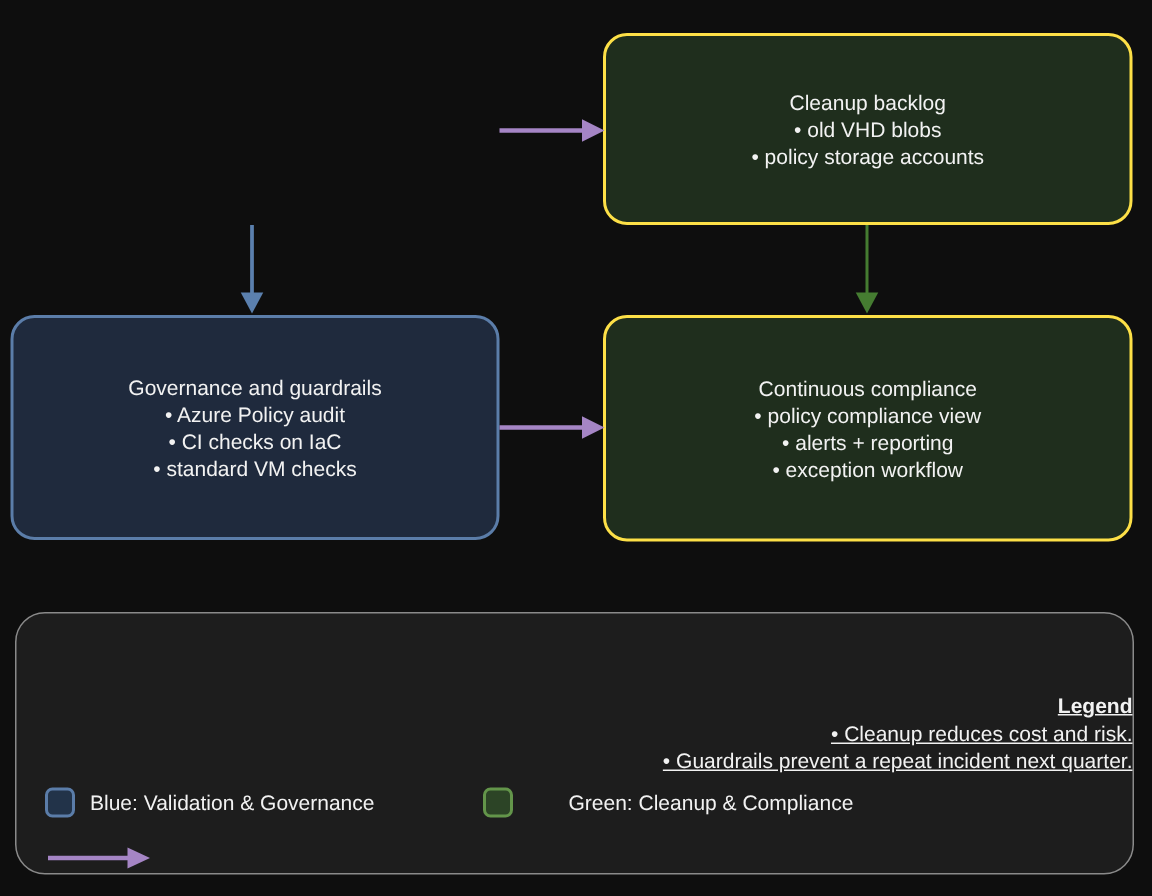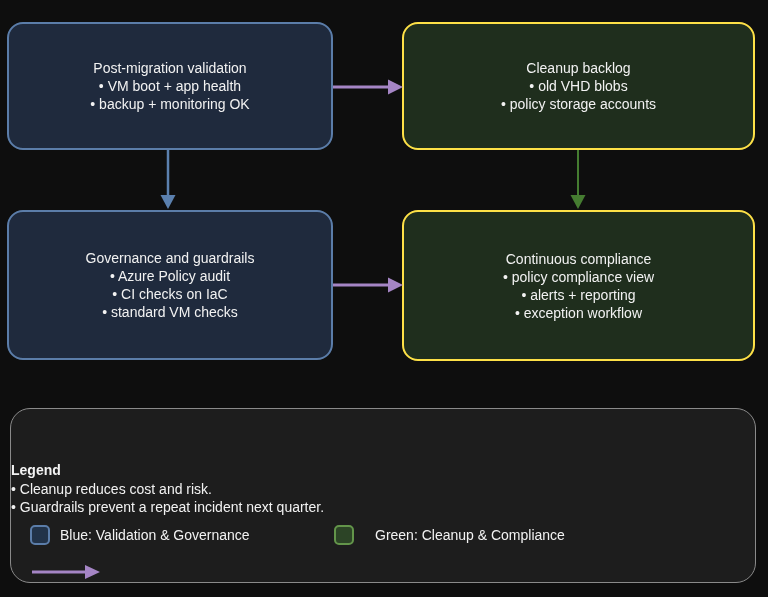--- a/index.html
+++ b/index.html
@@ -17,48 +17,43 @@
   .node-1{left:7px;top:22px;width:326px;height:128px;}
   .node-2{left:402px;top:22px;width:353px;height:128px;}
   .node-3{left:7px;top:210px;width:326px;height:150px;}
   .node-4{left:402px;top:210px;width:353px;height:151px;}
   .arrow-layer{position:absolute;left:0;top:0;pointer-events:none;}
   .legend{
     position:absolute;left:10px;top:408px;width:746px;height:175px;box-sizing:border-box;
     background:#1d1d1d;border:1.5px solid #8a8a8a;border-radius:20px;
   }
   .legend-head{
-    position:absolute;left:0;top:52px;width:100%;text-align:left;
-    font-size:14px;line-height:18.5px;
+    position:absolute;left:0;top:52px;width:100%;text-align:right;
+    font-size:14px;line-height:18.5px;text-decoration:underline;
   }
   .legend-title{font-weight:bold;}
   .legend-item{position:absolute;display:flex;align-items:center;font-size:14px;}
   .legend-item-blue{left:19px;top:115px;height:22px;}
-  .legend-item-green{left:323px;top:115px;height:22px;}
+  .legend-item-green{left:311px;top:115px;height:22px;gap:16px;}
   .legend-item-purple{left:20px;top:152px;height:22px;}
   .swatch{
     width:20px;height:20px;border-radius:5px;box-sizing:border-box;flex:0 0 auto;
   }
   .swatch-blue{background:#223349;border:2px solid #5b7da9;}
   .swatch-green{background:#2c4426;border:2px solid #63954a;}
   .legend-item-blue .legend-label{margin-left:10px;}
   .legend-item-green .legend-label{margin-left:21px;}
   .legend-item-purple .legend-label{margin-left:16px;}
   .legend-arrow-svg{display:block;flex:0 0 auto;}
 </style>
 </head>
 <body>
 
 <div class="stage">
 
-  <div class="node node-blue node-1">
-    <div>Post-migration validation</div>
-    <div>• VM boot + app health</div>
-    <div>• backup + monitoring OK</div>
-  </div>
 
   <div class="node node-green node-2">
     <div>Cleanup backlog</div>
     <div>• old VHD blobs</div>
     <div>• policy storage accounts</div>
   </div>
 
   <div class="node node-blue node-3">
     <div>Governance and guardrails</div>
     <div>• Azure Policy audit</div>

